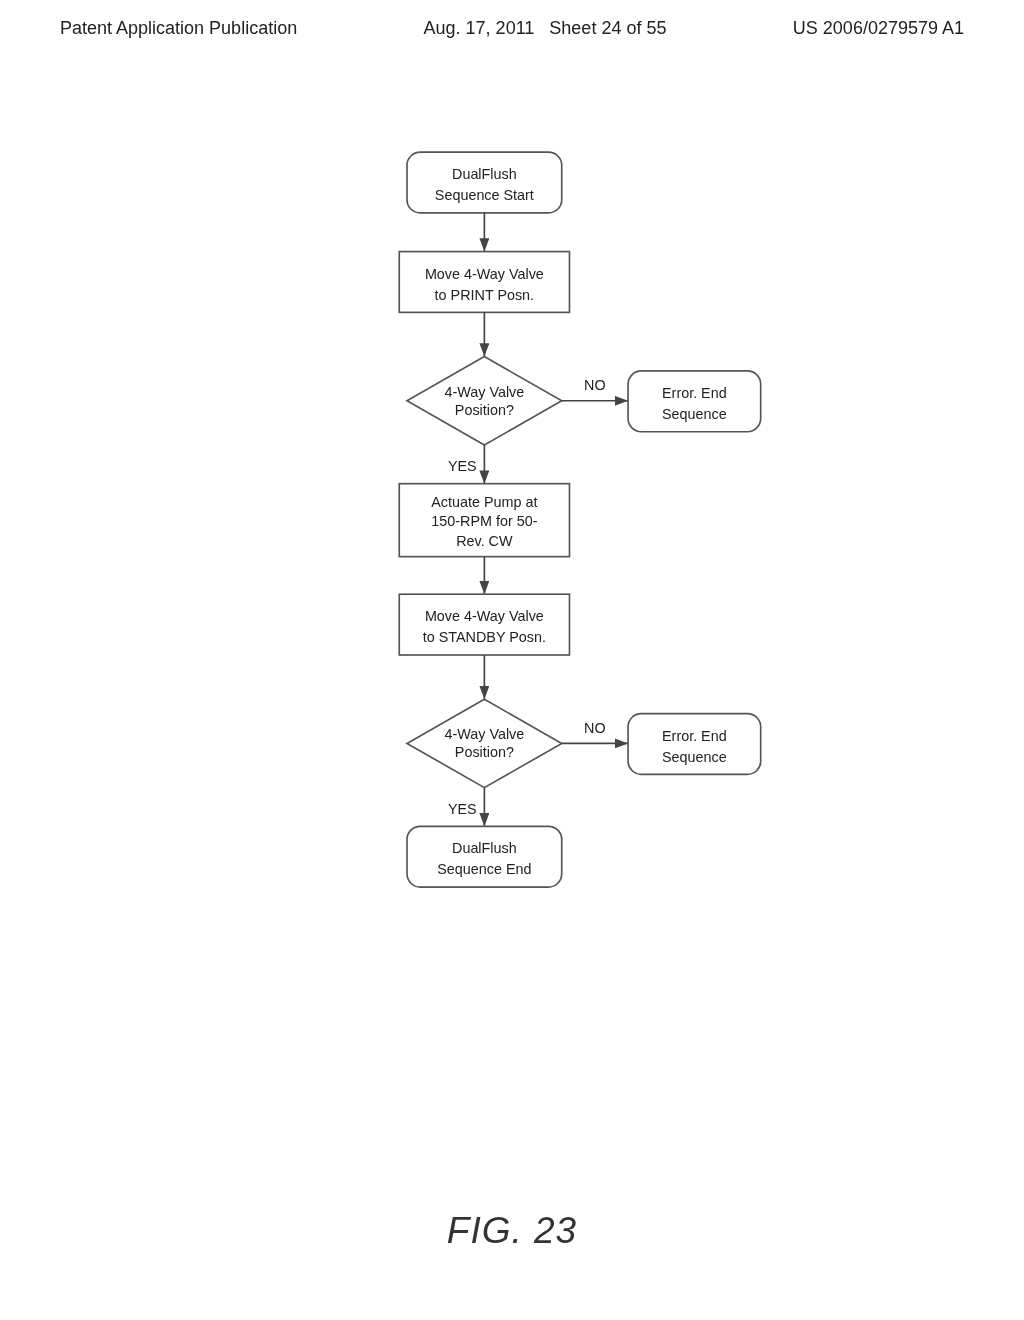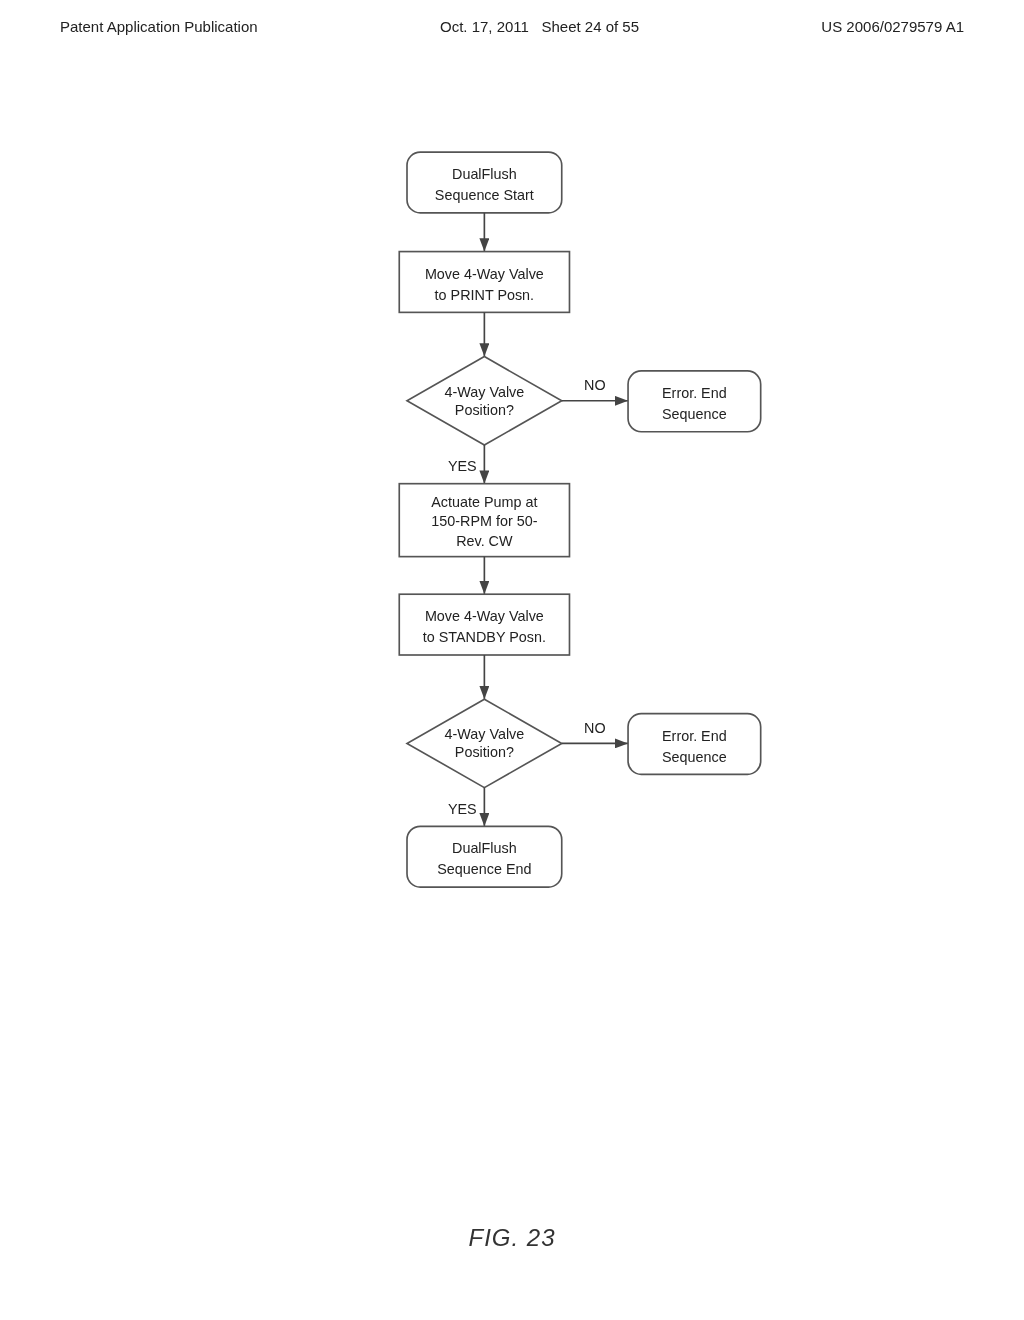--- a/index.html
+++ b/index.html
@@ -8,21 +8,21 @@
       height: 1320px;
       background: #fff;
       font-family: Arial, sans-serif;
       position: relative;
       overflow: hidden;
     }
     .header {
       display: flex;
       justify-content: space-between;
       padding: 18px 60px 0 60px;
-      font-size: 15px;
+      font-size: 18px;
       color: #222;
       align-items: flex-end;
     }
 
     .diagram-area {
       position: absolute;
       top: 130px;
       left: 0;
       width: 1024px;
       height: 1100px;
@@ -36,21 +36,21 @@
     .flowchart-svg {
       width: 700px;
       height: 1050px;
     }
 
     .fig-label {
       position: absolute;
       bottom: 68px;
       left: 50%;
       transform: translateX(-50%);
-      font-size: 24px;
+      font-size: 37px;
       font-style: italic;
       color: #333;
       letter-spacing: 1px;
     }
 
     
     .box-rounded {
       fill: none;
       stroke: #555;
       stroke-width: 1.5;
@@ -80,21 +80,21 @@
       fill: none;
       marker-end: url(#arrowhead);
     }
   </style>
 </head>
 <body>
 
 <div class="header">
   <span>Patent Application Publication</span>
   <span>
-    <span>Oct. 17, 2011</span>&nbsp;&nbsp;
+    <span>Aug. 17, 2011</span>&nbsp;&nbsp;
     <span>Sheet 24 of 55</span>
   </span>
   <span>US 2006/0279579 A1</span>
 </div>
 
 <div class="diagram-area">
   <svg class="flowchart-svg" viewBox="0 0 500 950" xmlns="http://www.w3.org/2000/svg">
     <defs>
       <marker id="arrowhead" markerWidth="8" markerHeight="6" refX="8" refY="3" orient="auto">
         <polygon points="0 0, 8 3, 0 6" fill="#444"></polygon>

